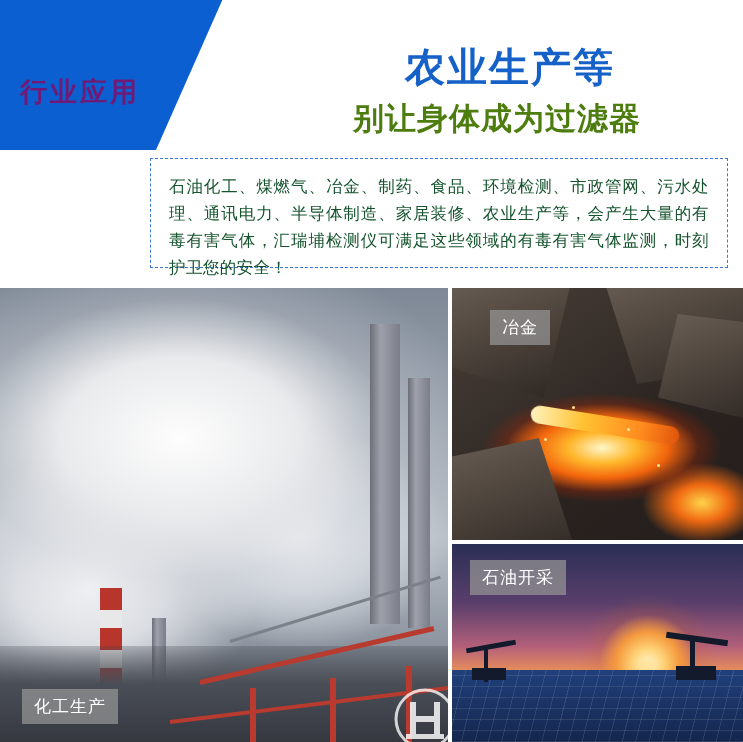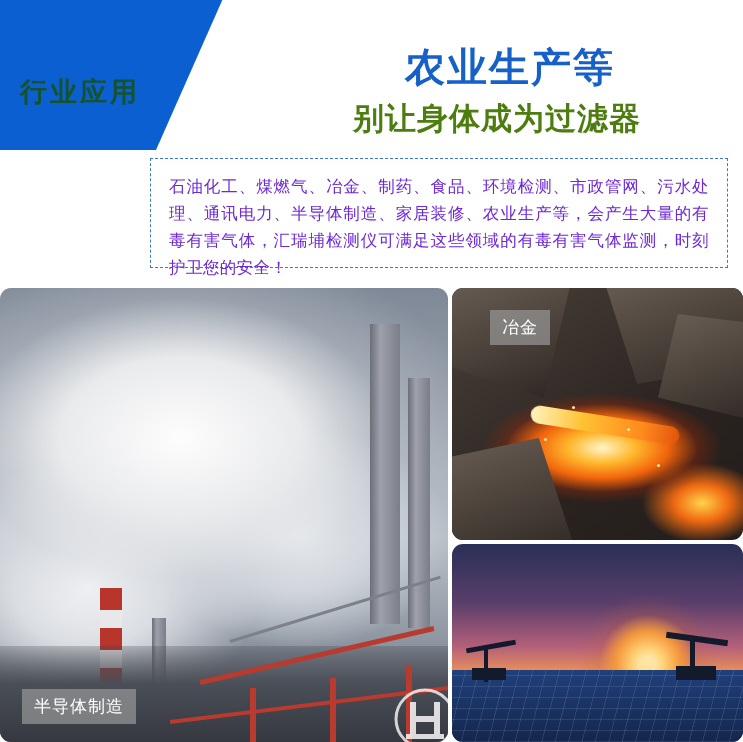--- a/index.html
+++ b/index.html
@@ -33,21 +33,21 @@
   .ribbon-shape {
     position: absolute;
     left: -60px; top: -40px;
     width: 300px; height: 190px;
     background: #0b5fd0;
     clip-path: polygon(0% 0%, 100% 0%, 72% 100%, 0% 100%);
   }
   .ribbon-label {
     position: absolute;
     left: 20px; top: 74px;
-    color: #14532d;
+    color: #701a75;
     font-size: 27px;
     font-weight: bold;
     letter-spacing: 3px;
     white-space: nowrap;
   }
 
   
   .title-main {
     position: absolute;
     left: 300px; top: 40px;
@@ -73,21 +73,21 @@
 
   
   .desc-box {
     position: absolute;
     left: 150px; top: 158px;
     width: 578px; height: 110px;
     border: 1px dashed #3a78d2;
     padding: 14px 18px 10px 18px;
   }
   .desc-text {
-    color: #6d28d9;
+    color: #14532d;
     font-size: 16.5px;
     line-height: 27px;
     text-align: justify;
     letter-spacing: 0.4px;
   }
 
   
   .grid {
     position: absolute;
     left: 0; top: 288px;
@@ -96,21 +96,20 @@
     gap: 4px;
   }
   .col-left { width: 448px; height: 454px; position: relative; }
   .col-right {
     width: 291px; height: 454px;
     display: flex; flex-direction: column; gap: 4px;
   }
   .photo {
     position: relative;
     overflow: hidden;
-    border-radius: 11px;
   }
 
   
   .chip {
     position: absolute;
     background: rgba(150,150,150,0.72);
     color: #ffffff;
     font-size: 17px;
     padding: 6px 12px;
     letter-spacing: 1px;
@@ -247,21 +246,21 @@
 
         <div class="ground"></div>
 
         <div class="beam" style="left:200px; top:392px; width:240px; height:5px; transform:rotate(-13deg);"></div>
         <div class="beam" style="left:170px; top:432px; width:280px; height:4px; transform:rotate(-7deg);"></div>
         <div class="beam grey" style="left:230px; top:352px; width:220px; height:3px; transform:rotate(-17deg);"></div>
         <div class="beam" style="left:250px; top:400px; width:6px; height:54px; transform:rotate(0deg);"></div>
         <div class="beam" style="left:330px; top:390px; width:6px; height:64px;"></div>
         <div class="beam" style="left:406px; top:378px; width:6px; height:76px;"></div>
 
-        <div class="chip" style="left:22px; bottom:18px;">半导体制造</div>
+        <div class="chip" style="left:22px; bottom:18px;">化工生产</div>
 
         <div class="watermark">
           <div class="wm-mark">
             <svg width="66" height="62" viewBox="0 0 66 62" aria-hidden="true">
               <circle cx="33" cy="31" r="29" fill="none" stroke="#ffffff" stroke-width="3" opacity="0.95"></circle>
               <rect x="18" y="14" width="6" height="34" fill="#ffffff"></rect>
               <rect x="42" y="14" width="6" height="34" fill="#ffffff"></rect>
               <rect x="18" y="28" width="30" height="6" fill="#ffffff"></rect>
               <rect x="14" y="46" width="38" height="5" fill="#ffffff"></rect>
             </svg>
@@ -292,16 +291,17 @@
         <div class="panels"></div>
 
         <div class="jack" style="left:32px; top:104px; width:4px; height:34px;"></div>
         <div class="jack" style="left:14px; top:100px; width:50px; height:5px; transform:rotate(-10deg);"></div>
         <div class="jack" style="left:20px; top:124px; width:34px; height:12px;"></div>
 
         <div class="jack" style="left:238px; top:96px; width:5px; height:40px;"></div>
         <div class="jack" style="left:214px; top:92px; width:62px; height:6px; transform:rotate(8deg);"></div>
         <div class="jack" style="left:224px; top:122px; width:40px; height:14px;"></div>
 
+        <div class="chip" style="left:18px; top:16px;">石油开采</div>
       </div>
     </div>
   </div>
 </div>
 
 </body></html>

